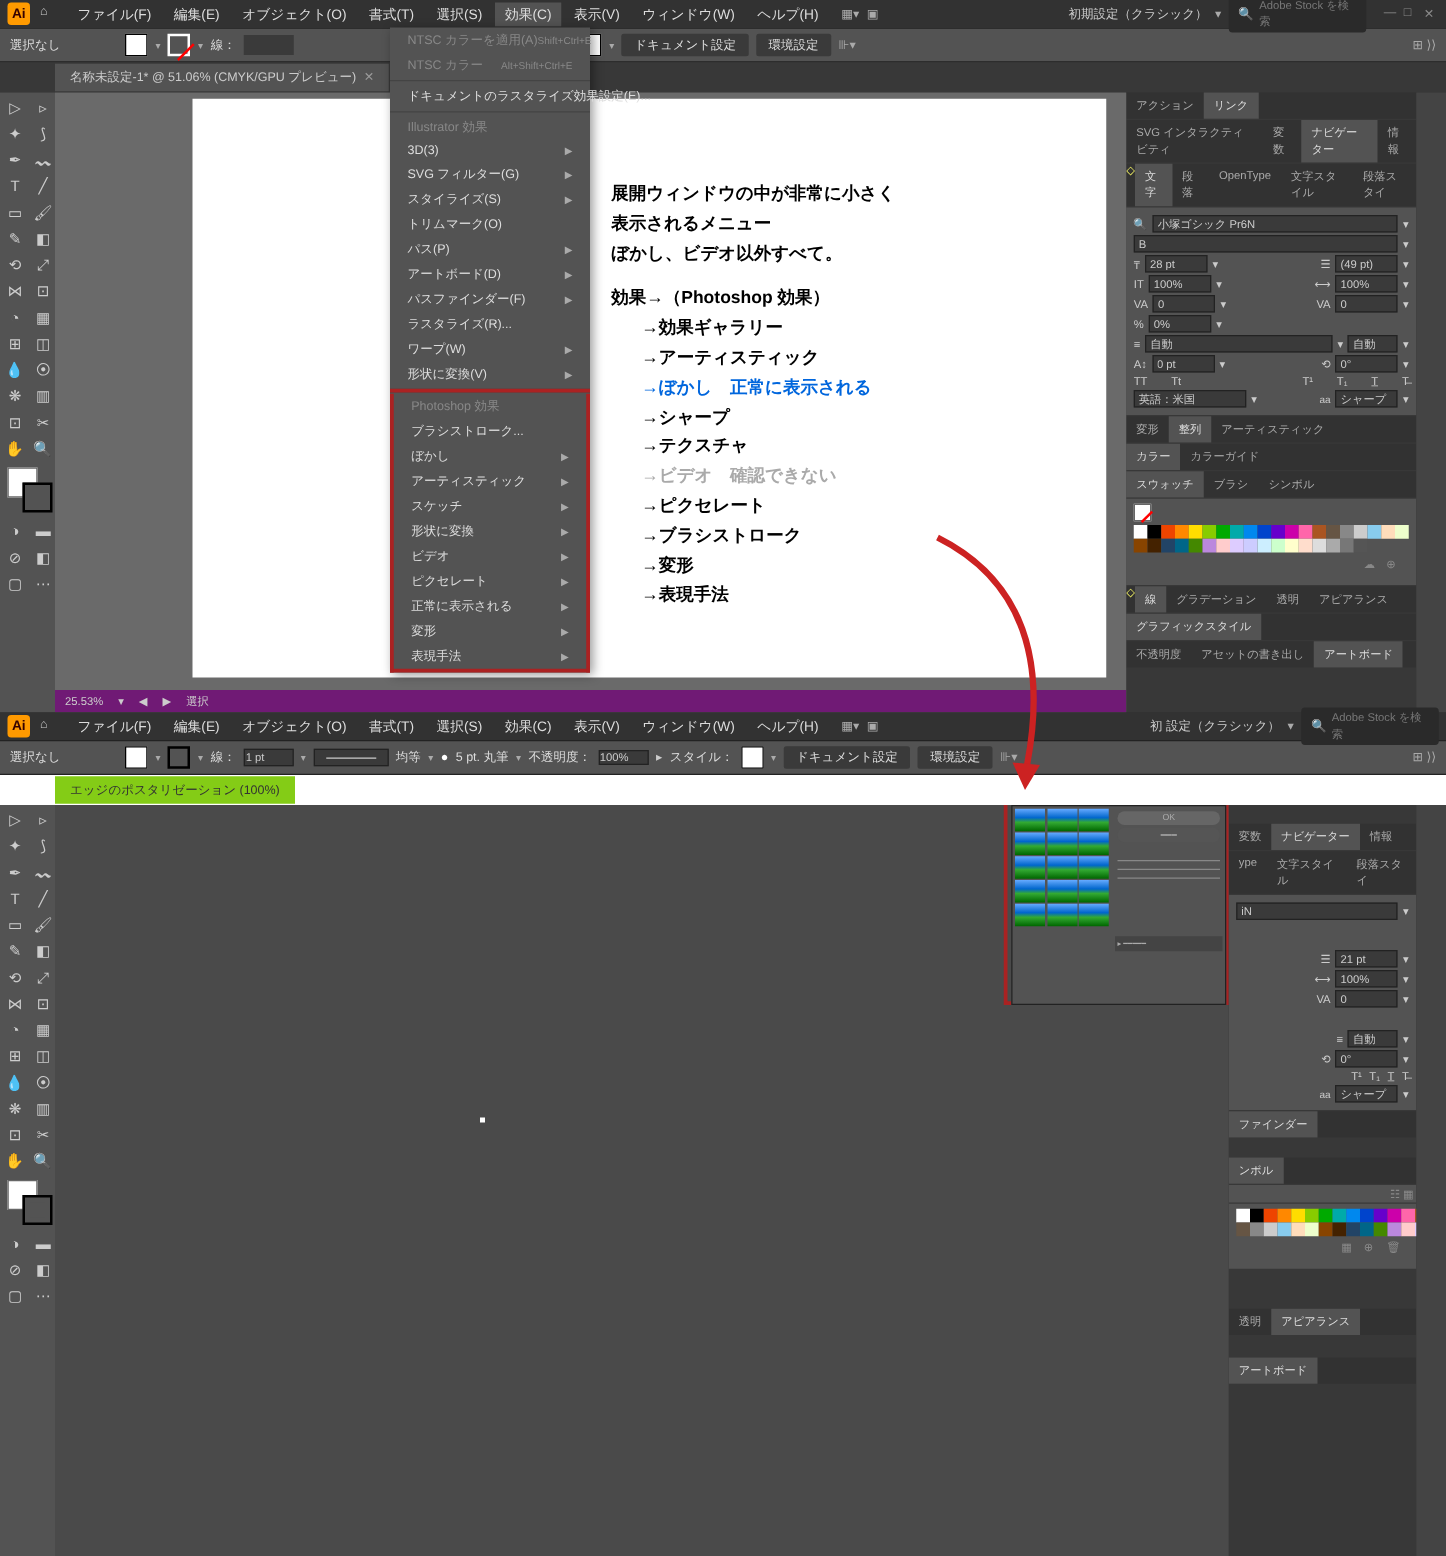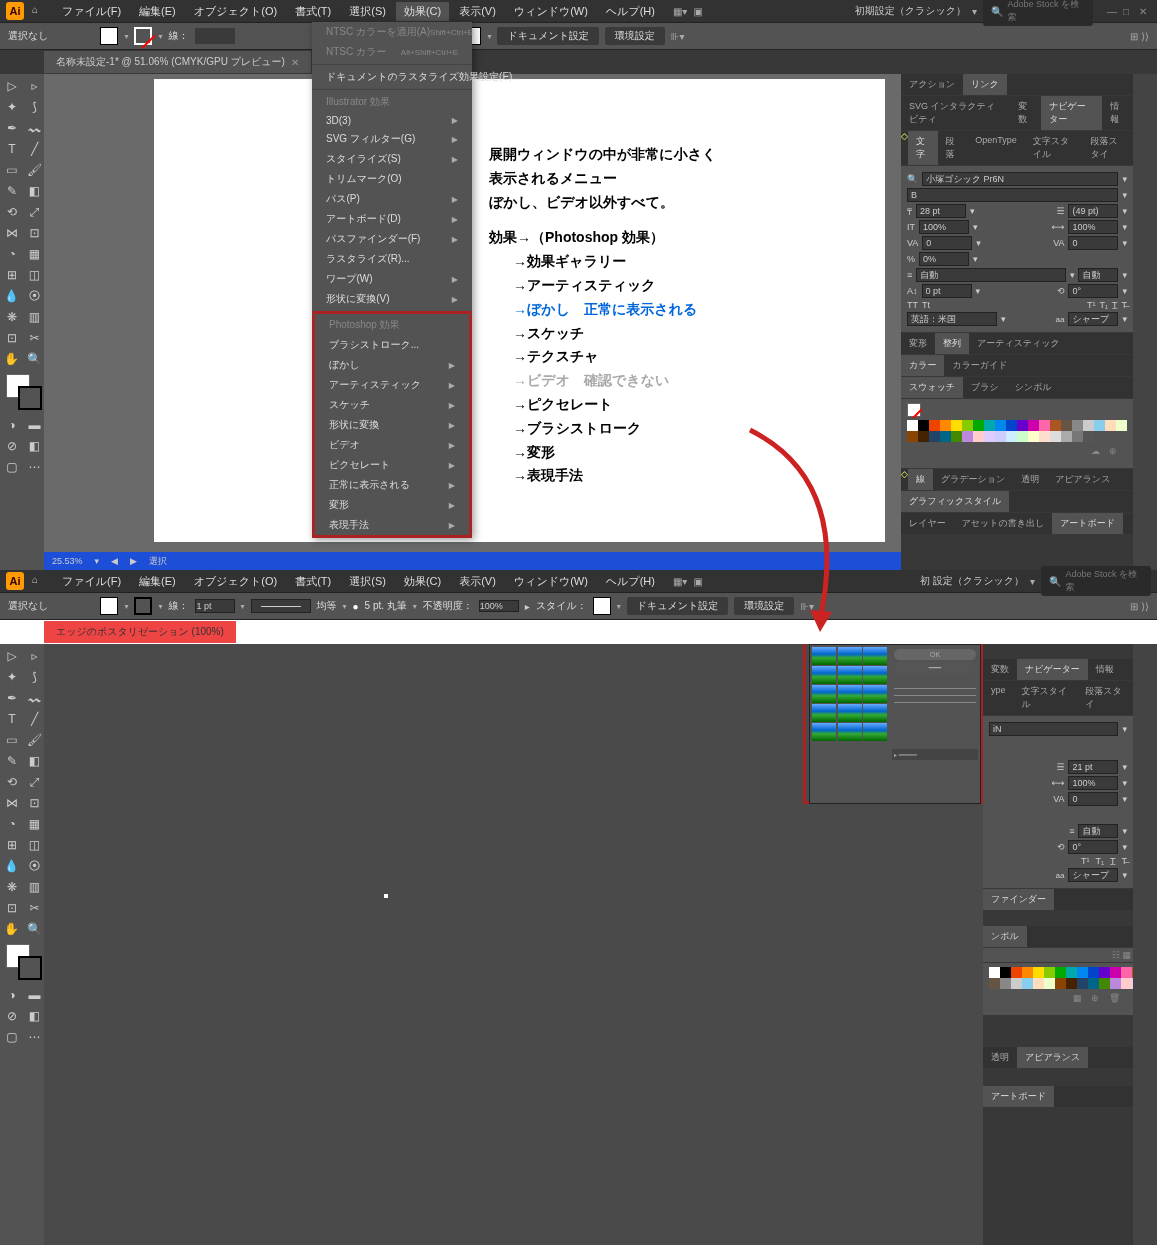--- a/index.html
+++ b/index.html
@@ -24,21 +24,21 @@
 .tab .close{color:#999}
 .main{display:flex;height:496px}
 .tools{width:44px;background:#535353;display:grid;grid-template-columns:1fr 1fr;gap:1px;padding:2px;align-content:start}
 .tool{width:20px;height:20px;display:flex;align-items:center;justify-content:center;color:#ccc;font-size:12px}
 .fill-stroke{width:36px;height:36px;position:relative;margin:4px}
 .fill-stroke .fill{position:absolute;width:24px;height:24px;background:#fff;border:1px solid #666;top:0;left:0}
 .fill-stroke .stroke{position:absolute;width:24px;height:24px;background:#535353;border:2px solid #000;bottom:0;right:0}
 .fill-stroke .stroke::after{content:"";position:absolute;inset:4px;background:#535353}
 .canvas-area{flex:1;background:#6a6a6a;position:relative;overflow:hidden}
 .canvas{background:#fff;position:absolute;left:110px;top:5px;right:16px;bottom:28px}
-.status-bar{position:absolute;bottom:0;left:0;right:0;height:18px;background:#1d4ed8;display:flex;align-items:center;padding:0 8px;font-size:9px;color:#ccc;gap:12px}
+.status-bar{position:absolute;bottom:0;left:0;right:0;height:18px;background:#701a75;display:flex;align-items:center;padding:0 8px;font-size:9px;color:#ccc;gap:12px}
 .effect-menu{position:absolute;top:22px;left:312px;width:160px;background:#535353;box-shadow:2px 2px 8px rgba(0,0,0,0.4);z-index:10}
 .effect-menu .mi{padding:3px 14px;font-size:10px;color:#ddd;display:flex;justify-content:space-between;align-items:center;white-space:nowrap}
 .effect-menu .mi.disabled{color:#888}
 .effect-menu .mi .sub-arrow{color:#aaa;font-size:8px}
 .effect-menu .sep{height:1px;background:#444;margin:2px 0}
 .effect-menu .header{color:#888;padding:3px 14px;font-size:10px}
 .ps-section{border:3px solid #aa2222;border-top:none;margin-top:-1px}
 .ps-section-top{border-top:3px solid #aa2222}
 .panels{width:232px;background:#383838;display:flex;flex-direction:column;gap:1px}
 .panel-tabs{display:flex;background:#323232;font-size:9px}
@@ -178,21 +178,21 @@
         <div class="annotation" style="top:64px;left:335px">
           <div>展開ウィンドウの中が非常に小さく</div>
           <div>表示されるメニュー</div>
           <div>ぼかし、ビデオ以外すべて。</div>
           <div style="height:12px"></div>
           <div>効果→（Photoshop 効果）</div>
           <div style="padding-left:24px">
             <div>→効果ギャラリー</div>
             <div>→アーティスティック</div>
             <div class="blue">→ぼかし　正常に表示される</div>
-            <div>→スケッチ</div>
+            <div>→シャープ</div>
             <div>→テクスチャ</div>
             <div class="gray">→ビデオ　確認できない</div>
             <div>→ピクセレート</div>
             <div>→ブラシストローク</div>
             <div>→変形</div>
             <div>→表現手法</div>
           </div>
         </div>
       </div>
       <div class="status-bar">
@@ -274,21 +274,21 @@
           </div>
         <div class="char-row">
             <span>A↕</span>
             <input value="0 pt" style="">
             <span>▾</span>
             <span style="flex:1"></span>
             <span>⟲</span>
             <input value="0°" style="">
             <span>▾</span>
           </div>
-        <div class="char-row" style="gap:4px">
+        <div class="char-row" style="gap:19px">
             <span>TT</span>
             <span>Tt</span>
             <span style="flex:1"></span>
             <span>T¹</span>
             <span>T₁</span>
             <span>T̲</span>
             <span>T̶</span>
           </div>
         <div class="char-row">
             <input style="width: 90px;" value="英語：米国">
@@ -365,21 +365,21 @@
           <span style="color:#ff6">◇</span>
           <span class="panel-tab active">線</span>
           <span class="panel-tab">グラデーション</span>
           <span class="panel-tab">透明</span>
           <span class="panel-tab">アピアランス</span>
         </div>
       <div class="panel-tabs">
           <span class="panel-tab active">グラフィックスタイル</span>
         </div>
       <div class="panel-tabs">
-          <span class="panel-tab">レイヤー</span>
+          <span class="panel-tab">不透明度</span>
           <span class="panel-tab">アセットの書き出し</span>
           <span class="panel-tab active">アートボード</span>
         </div>
     </div>
     <div class="panel-collapsed"></div>
   </div>
 
   <div class="effect-menu">
     <div class="mi disabled">
         <span>NTSC カラーを適用(A)</span>
@@ -529,21 +529,21 @@
       <span>▸</span>
     <span class="ctrl-label">スタイル：</span>
     <div class="swatch-box"></div>
       <span class="dropdown-arrow">▾</span>
     <span class="ctrl-btn">ドキュメント設定</span>
     <span class="ctrl-btn">環境設定</span>
     <span style="color:#aaa">⊪▾</span>
     <span style="margin-left:auto;color:#aaa">⊞ ⟩⟩</span>
   </div>
   <div class="tab-bar" style="background:#fff;padding-left:44px">
-    <div class="tab" style="background:#ef4444;color:#333">
+    <div class="tab" style="background:#84cc16;color:#333">
       <span>エッジのポスタリゼーション (100%)</span>
     </div>
     <div style="flex:1"></div>
   </div>
   <div class="main" style="height:611px">
     <div class="tools">
       <div class="tool">▷</div>
         <div class="tool">▹</div>
       <div class="tool">✦</div>
         <div class="tool">⟆</div>

